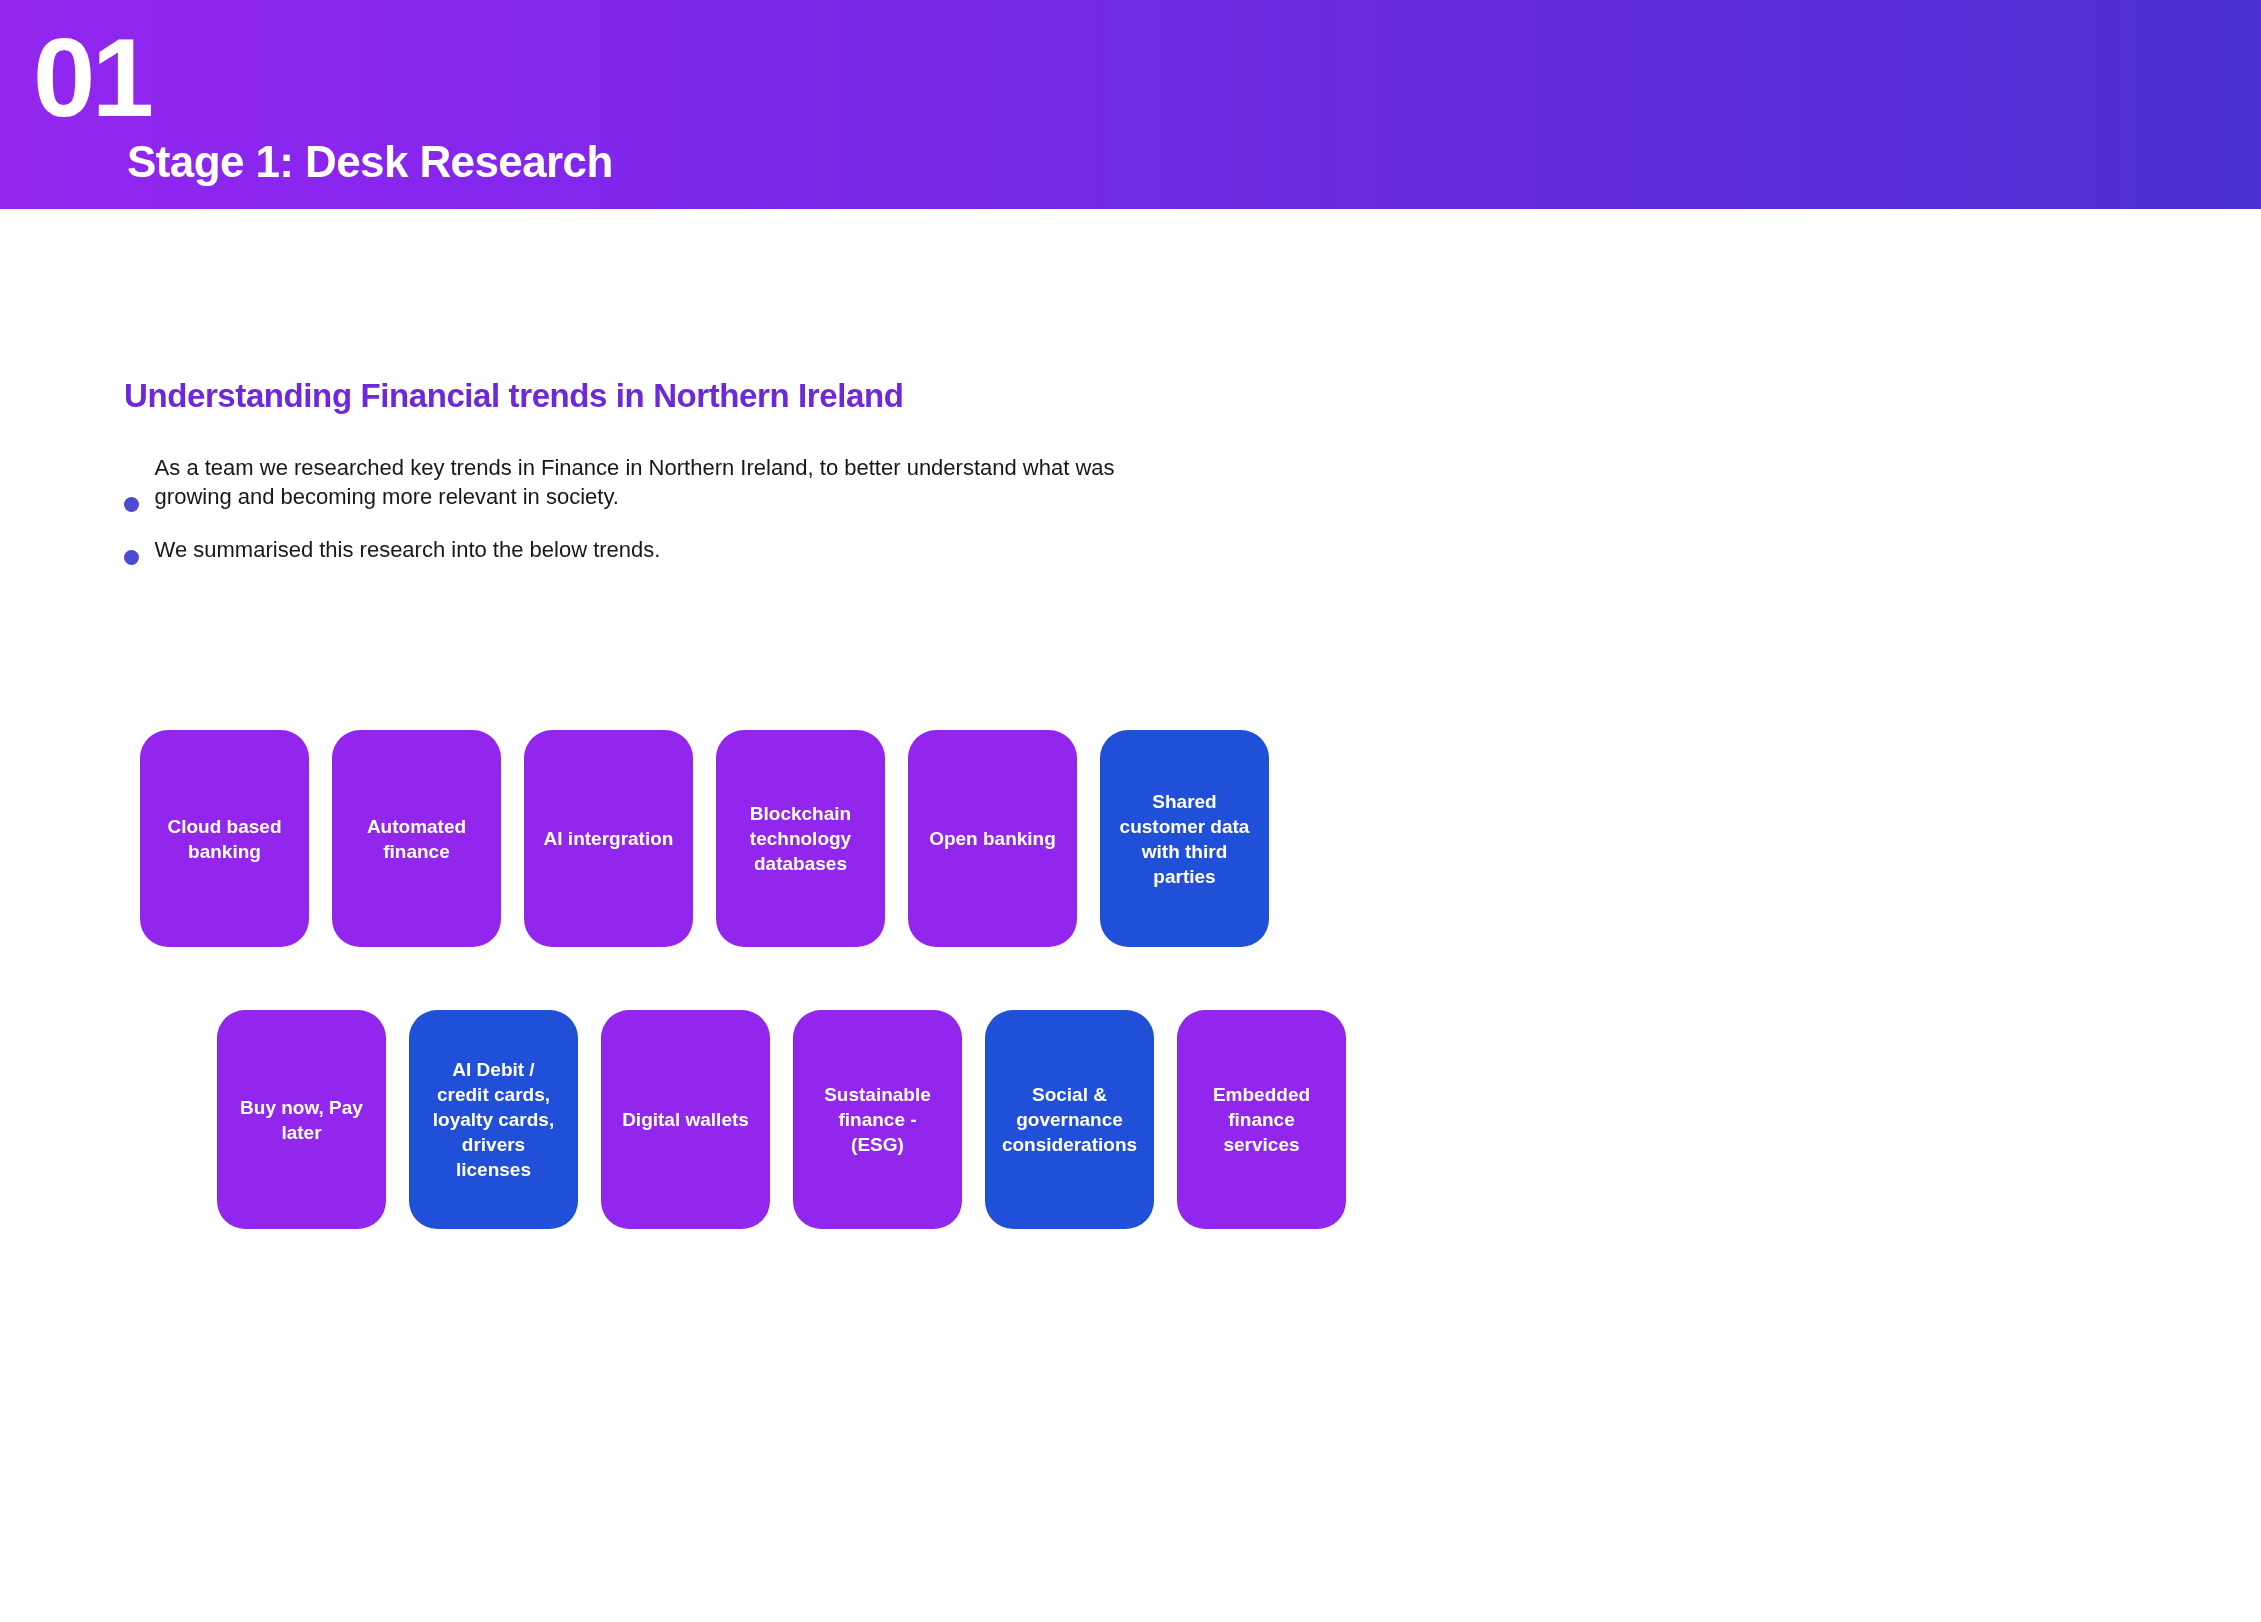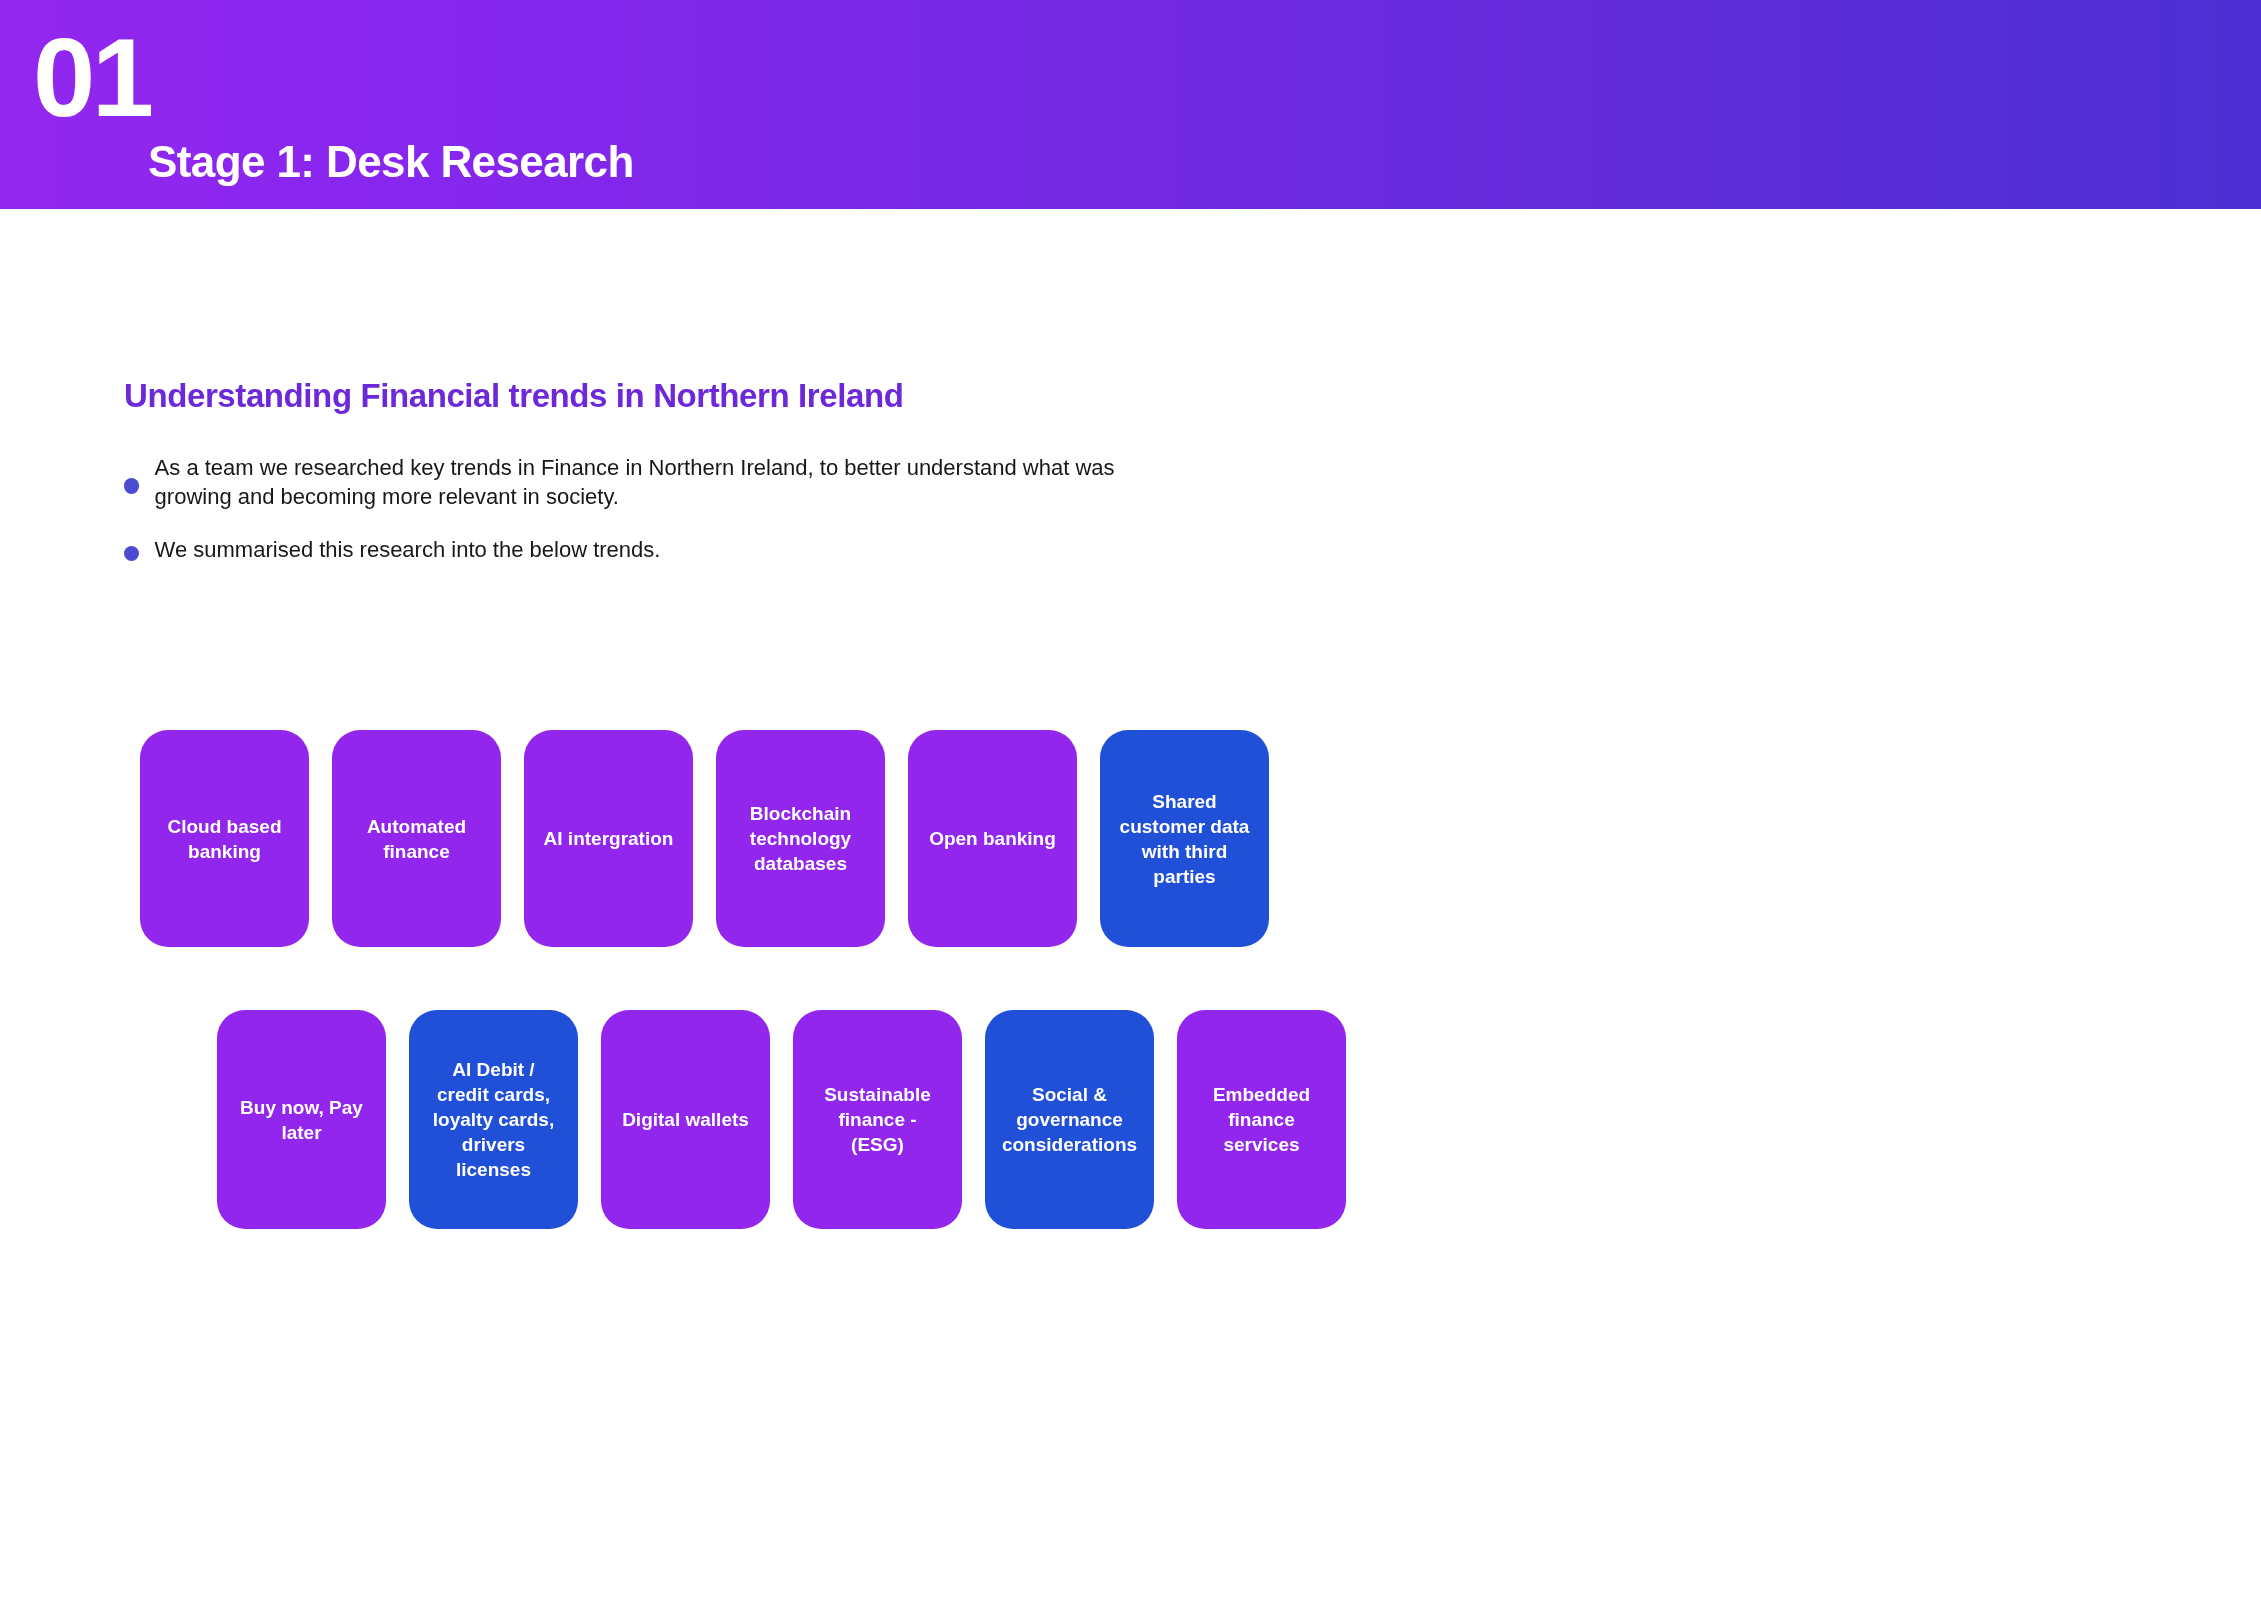--- a/index.html
+++ b/index.html
@@ -29,21 +29,21 @@
     left: 33px;
     top: 22.4px;
     font-size: 112px;
     line-height: 112px;
     font-weight: 700;
     color: #ffffff;
     letter-spacing: -3.5px;
   }
   .stage-title {
     position: absolute;
-    left: 148px;
+    left: 127px;
     top: 137px;
     font-size: 44px;
     line-height: 49px;
     font-weight: 700;
     color: #ffffff;
     letter-spacing: -0.6px;
   }
 
   
   .content-heading {
@@ -58,21 +58,21 @@
   }
 
   .bullet-list {
     position: absolute;
     left: 124px;
     top: 453px;
     width: 1119px;
   }
   .bullet-row {
     display: flex;
-    align-items: center;
+    align-items: flex-end;
     margin-bottom: 23.6px;
   }
   .bullet-dot {
     width: 15.3px;
     height: 15.3px;
     border-radius: 50%;
     background: #4b4bd1;
     margin-top: 7px;
     margin-right: 15.3px;
     flex: 0 0 auto;

